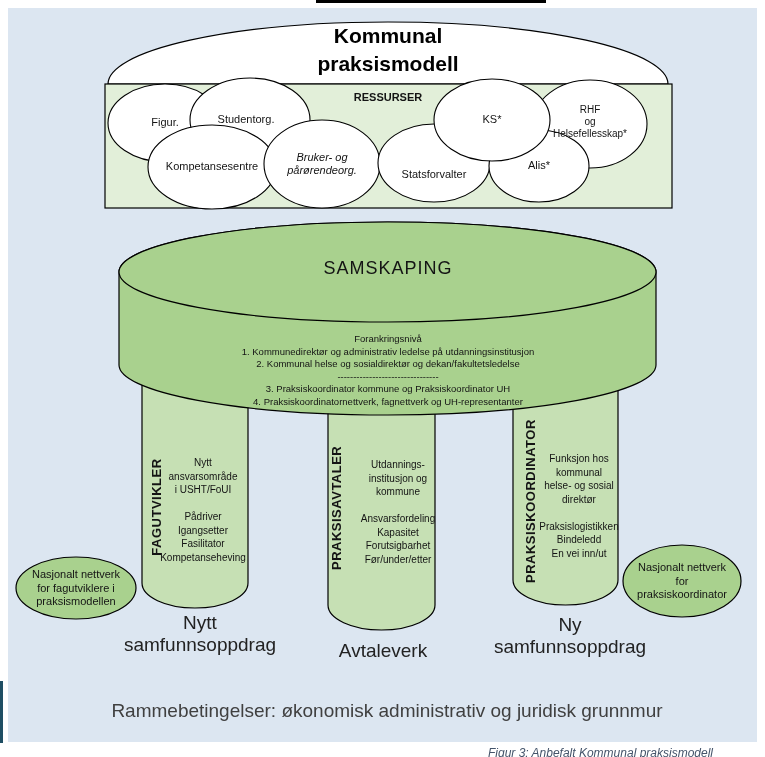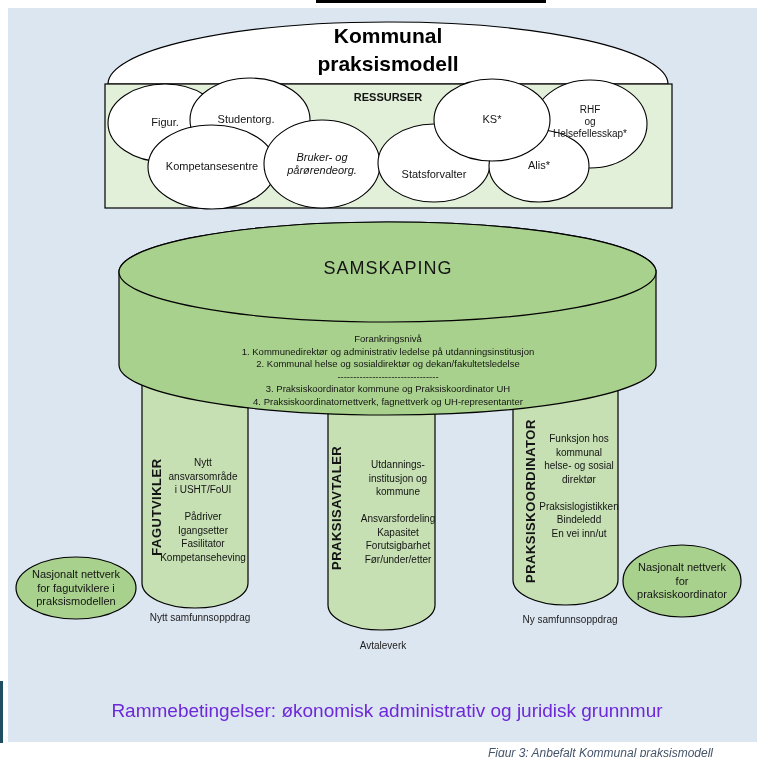--- a/index.html
+++ b/index.html
@@ -12,22 +12,22 @@
   .txt{position:absolute;white-space:pre-line;text-align:center;color:#141414;}
   .title{font-size:21px;font-weight:bold;line-height:28px;color:#000;}
   .ressurser{font-size:11px;font-weight:bold;}
   .elabel{font-size:11px;line-height:13px;}
   .elabel-sm{font-size:10px;line-height:12px;}
   .samskaping{font-size:18px;letter-spacing:1px;}
   .anchor-block{font-size:9.5px;line-height:12.5px;}
   .pillar-body{font-size:10px;line-height:13.5px;}
   .pillar-label{font-size:13px;font-weight:600;letter-spacing:.5px;transform:rotate(-90deg);white-space:nowrap;}
   .netlabel{font-size:11px;line-height:13.5px;}
-  .stonelabel{font-size:10px;color:#222;}
-  .foundation{font-size:19px;color:#6d28d9;}
+  .stonelabel{font-size:19px;color:#222;}
+  .foundation{font-size:19px;color:#404040;}
   .figcaption{font-size:12px;font-style:italic;color:#44546a;text-align:left;white-space:nowrap;}
   .artifact-bar{position:absolute;left:316px;top:0;width:230px;height:3px;background:#000;}
   .artifact-stripe{position:absolute;left:0;top:681px;width:3px;height:62px;background:#1f4e63;}
 </style>
 </head>
 <body>
 
 <div class="stage">
 
   <div class="panel"></div>
@@ -97,21 +97,21 @@
 Fasilitator
 Kompetanseheving</div>
   <div class="txt pillar-body" style="left:338px;top:458px;width:120px;">Utdannings-
 institusjon og
 kommune
 
 Ansvarsfordeling
 Kapasitet
 Forutsigbarhet
 Før/under/etter</div>
-  <div class="txt pillar-body" style="left:517px;top:432px;width:124px;">Funksjon hos
+  <div class="txt pillar-body" style="left:517px;top:452px;width:124px;">Funksjon hos
 kommunal
 helse- og sosial
 direktør
 
 Praksislogistikken
 Bindeledd
 En vei inn/ut</div>
 
   <div class="txt netlabel" style="left:16px;top:568px;width:120px;">Nasjonalt nettverk
 for fagutviklere i

